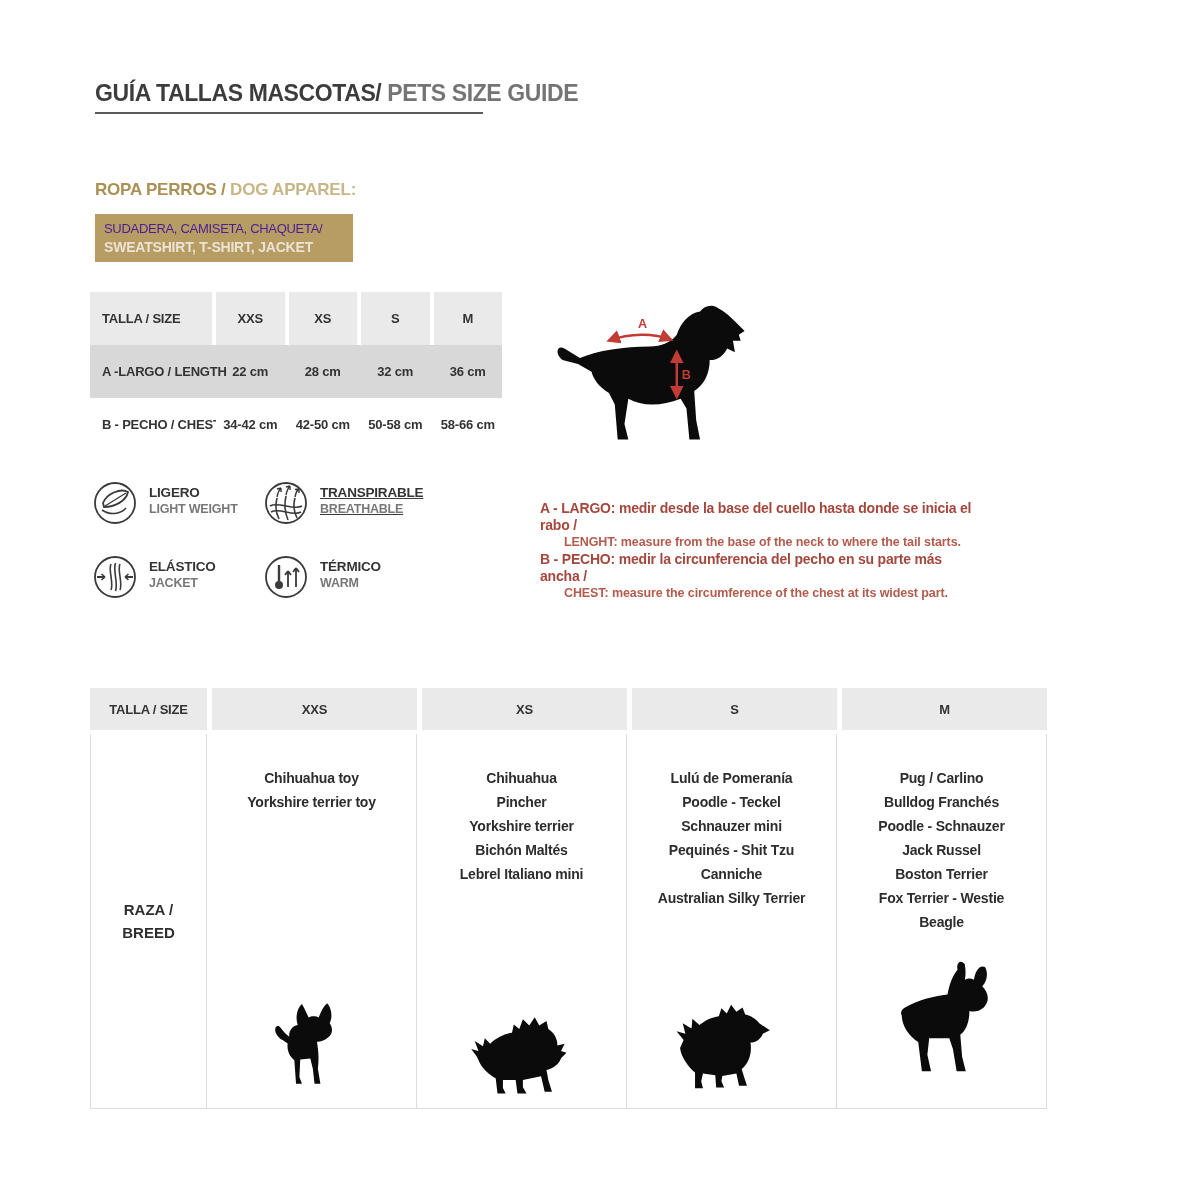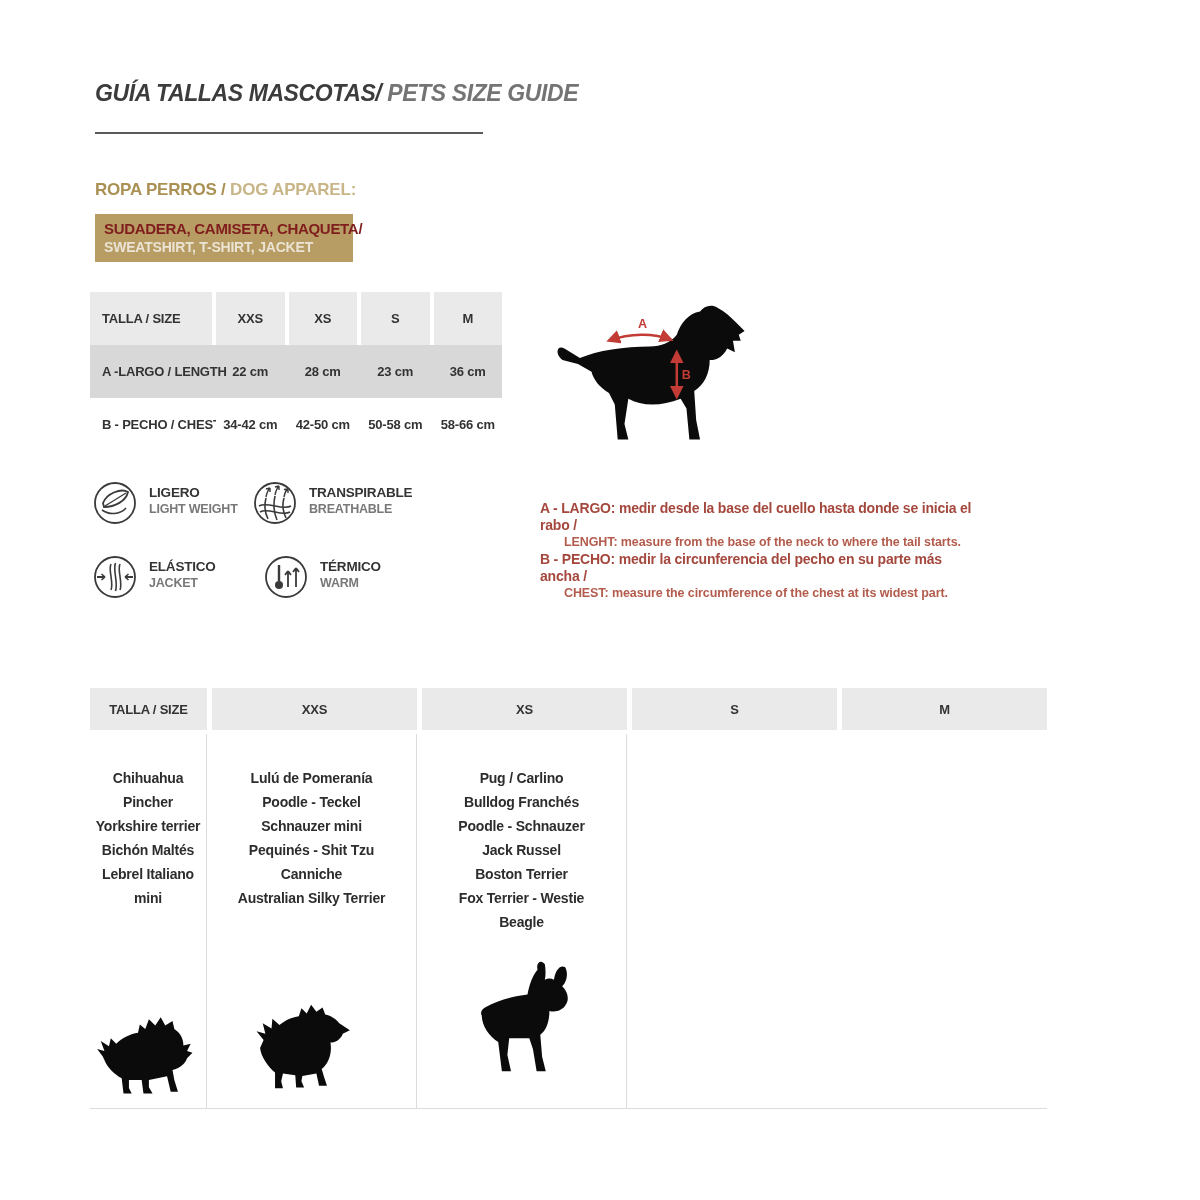--- a/index.html
+++ b/index.html
@@ -1,30 +1,30 @@
 <!DOCTYPE html>
 <html><head>
 <meta charset="utf-8">
 <style>
   html,body{margin:0;padding:0;background:#fff;}
   .page{position:relative;width:1200px;height:1200px;background:#fff;overflow:hidden;
         font-family:"Liberation Sans",sans-serif;color:#3d3d3d;}
 
   
   .title{position:absolute;left:95px;top:80px;width:388px;font-size:23px;font-weight:bold;
-         letter-spacing:-0.4px;color:#3c3c3c;padding-bottom:25px;border-bottom:2px solid #5a5a5a;white-space:nowrap;font-style:italic;}
+         letter-spacing:-0.4px;color:#3c3c3c;padding-bottom:5px;border-bottom:2px solid #5a5a5a;white-space:nowrap;}
   .title .en{color:#747474;}
   .subtitle{position:absolute;left:95px;top:140px;font-size:17px;font-weight:bold;letter-spacing:-0.2px;margin-top:40px;}
   .subtitle .es{color:#ab9054;}
   .subtitle .en{color:#c9b688;}
 
   
   .cat-box{position:absolute;left:95px;top:214px;width:258px;height:48px;background:#b79c64;
            box-sizing:border-box;padding:5px 9px;line-height:19px;}
-  .cat-box .l1{font-size:15px;font-weight:bold;color:#7f1d1d;letter-spacing:-0.3px;white-space:nowrap;}
+  .cat-box .l1{font-size:13px;font-weight:normal;color:#4c1d95;letter-spacing:-0.3px;white-space:nowrap;}
   .cat-box .l2{font-size:14px;font-weight:bold;color:rgba(255,255,255,0.72);letter-spacing:-0.2px;white-space:nowrap;}
 
   
   .size-table{position:absolute;left:90px;top:292px;width:412px;}
   .st-row{display:grid;grid-template-columns:122px 1fr 1fr 1fr 1fr;column-gap:4px;height:53px;}
   .st-row .cell{display:flex;align-items:center;justify-content:center;font-size:13px;font-weight:bold;
                 color:#333;letter-spacing:-0.2px;white-space:nowrap;}
   .st-row .label{justify-content:flex-start;padding-left:12px;}
   .st-head .cell{background:#eaeaea;}
   .st-a{background:#d8d8d8;}
@@ -33,21 +33,21 @@
   
   .diagram{position:absolute;left:552px;top:298px;width:205px;height:155px;}
   .diagram svg{width:100%;height:100%;}
 
   
   .feature{position:absolute;display:flex;align-items:flex-start;}
   .feature .ic{width:46px;height:46px;flex:0 0 46px;}
   .feature .txt{margin-left:11px;margin-top:4px;line-height:17px;}
   .feature .es{font-size:13.5px;font-weight:bold;color:#343434;letter-spacing:-0.2px;}
   .feature .en{font-size:12.5px;font-weight:bold;color:#787878;letter-spacing:-0.2px;}
-  .f1{left:92px;top:480px;} .f2{left:252px;top:480px;}
+  .f1{left:92px;top:480px;} .f2{left:263px;top:480px;text-decoration:underline;}
   .f3{left:92px;top:554px;} .f4{left:263px;top:554px;}
 
   
   .notes{position:absolute;left:540px;top:500px;width:440px;line-height:17px;}
   .notes .es-line{font-size:14px;font-weight:bold;color:#a4483d;letter-spacing:-0.2px;}
   .notes .en-line{font-size:12.5px;font-weight:bold;color:#b35c4d;padding-left:24px;letter-spacing:-0.1px;}
 
   
   .breed-table{position:absolute;left:90px;top:688px;width:957px;}
   .bt-head{display:grid;grid-template-columns:117px 1fr 1fr 1fr 1fr;column-gap:5px;height:42px;}
@@ -83,21 +83,21 @@
       <div class="cell label">TALLA /  SIZE</div>
       <div class="cell">XXS</div>
       <div class="cell">XS</div>
       <div class="cell">S</div>
       <div class="cell">M</div>
     </div>
     <div class="st-row st-a">
       <div class="cell label">A -LARGO / LENGTH</div>
       <div class="cell">22 cm</div>
       <div class="cell">28 cm</div>
-      <div class="cell">23 cm</div>
+      <div class="cell">32 cm</div>
       <div class="cell">36 cm</div>
     </div>
     <div class="st-row st-b">
       <div class="cell label">B - PECHO / CHEST</div>
       <div class="cell">34-42 cm</div>
       <div class="cell">42-50 cm</div>
       <div class="cell">50-58 cm</div>
       <div class="cell">58-66 cm</div>
     </div>
   </div>
@@ -198,21 +198,42 @@
   <div class="breed-table">
     <div class="bt-head">
       <div class="cell">TALLA /  SIZE</div>
       <div class="cell">XXS</div>
       <div class="cell">XS</div>
       <div class="cell">S</div>
       <div class="cell">M</div>
     </div>
     <div class="bt-body">
 
-
+      <div class="bt-col first raza">
+        <div>RAZA /</div>
+        <div>BREED</div>
+      </div>
+
+      <div class="bt-col">
+        <div class="breeds">
+          <div>Chihuahua toy</div>
+          <div>Yorkshire terrier toy</div>
+        </div>
+        <div class="dog">
+          <svg width="84" height="108" viewBox="0 0 100 110" fill="#0b0b0b">
+            <path d="M33,30 C30,22 32,10 38,5 C42,12 44,17 46,21
+              C49,19 55,19 58,21 C60,16 63,8 68,4 C73,9 75,20 71,28
+              C75,33 75,41 69,45 C66,48 61,50 56,50 L57,58
+              C58,66 58,74 57,82 L60,100 L53,100 L51,82 L48,70
+              L36,71 L35,92 L38,100 L31,100 L29,72
+              C23,67 20,60 21,52 L15,48 C6,43 3,32 10,31
+              C14,34 17,40 23,44 C22,38 26,31 33,30 Z"></path>
+          </svg>
+        </div>
+      </div>
 
       <div class="bt-col">
         <div class="breeds">
           <div>Chihuahua</div>
           <div>Pincher</div>
           <div>Yorkshire terrier</div>
           <div>Bichón Maltés</div>
           <div>Lebrel Italiano mini</div>
         </div>
         <div class="dog">

